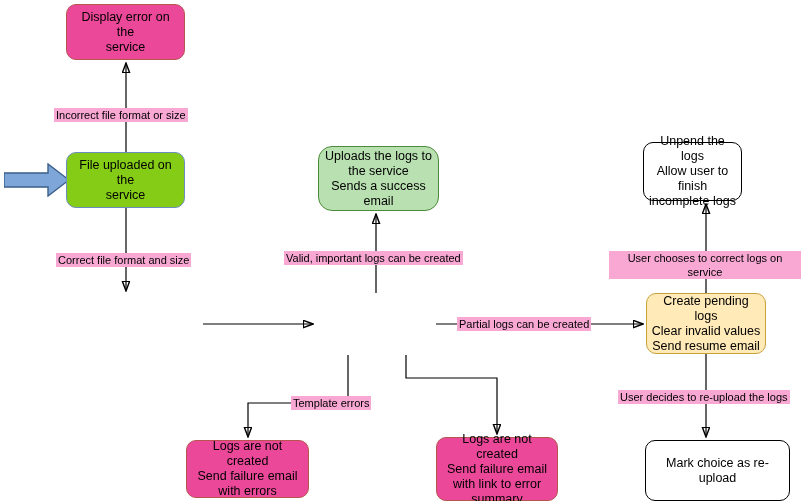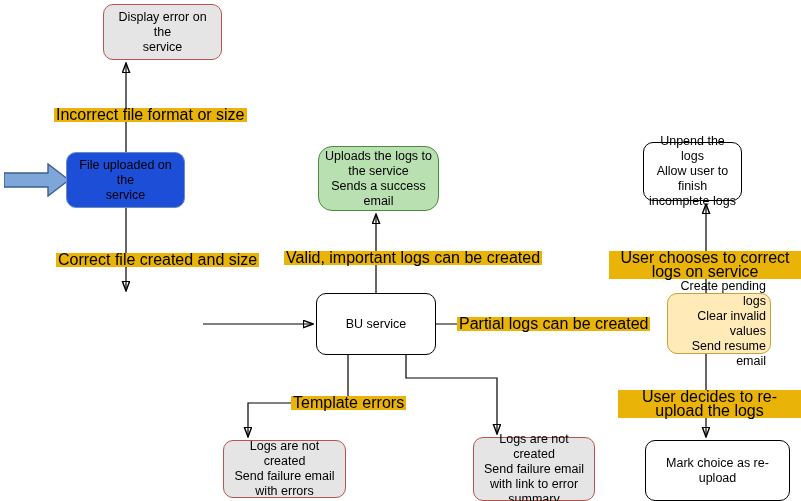--- a/index.html
+++ b/index.html
@@ -26,34 +26,34 @@
     align-items: center;
     justify-content: center;
     text-align: center;
     font-size: 12.5px;
     line-height: 15px;
     color: #000000;
     padding: 2px 4px;
     white-space: pre-line;
     background: #ffffff;
   }
-  .node.pink   { background: #e5e5e5; border-color: #b85450; margin-left: 37px; }
-  .node.blue   { background: #1d4ed8; border-color: #6c8ebf; }
+  .node.pink   { background: #ec4899; border-color: #b85450; }
+  .node.blue   { background: #84cc16; border-color: #6c8ebf; }
   .node.green  { background: #b9e0b0; border-color: #4d8b3c; }
   .node.yellow { background: #ffeab8; border-color: #c6a23a; }
   .node.plain  { background: #ffffff; border-color: #000000; }
 
   .edge-label {
     position: absolute;
-    font-size: 16px;
+    font-size: 11px;
     line-height: 14px;
     color: #000000;
     text-align: center;
     white-space: pre-line;
-    background: #eab308;
+    background: #f9a8d4;
     padding: 0 2px;
   }
   svg.wires {
     position: absolute;
     left: 0; top: 0;
     width: 801px;
     height: 501px;
     pointer-events: none;
   }
   svg.wires line, svg.wires polyline, svg.wires path {
@@ -115,25 +115,22 @@
 email</span>
   </div>
 
   <div class="node plain" style="left:643px; top:142px; width:99px; height:59px;">
     <span>Unpend the logs
 Allow user to finish
 incomplete logs</span>
   </div>
 
 
-  <div class="node plain" style="left:316px; top:293px; width:120px; height:62px;">
-    <span>BU service</span>
-  </div>
 
-  <div class="node yellow" style="left:667px; top:293px; width:104px; height:61px;text-align:right;">
+  <div class="node yellow" style="left:646px; top:293px; width:120px; height:61px;">
     <span>Create pending logs
 Clear invalid values
 Send resume email</span>
   </div>
 
   <div class="node pink" style="left:186px; top:440px; width:123px; height:58px;">
     <span>Logs are not created
 Send failure email
 with errors</span>
   </div>
@@ -145,21 +142,21 @@
 summary</span>
   </div>
 
   <div class="node plain" style="left:645px; top:440px; width:145px; height:61px;">
     <span>Mark choice as re-
 upload</span>
   </div>
 
   <div class="edge-label" style="left:54px; top:108px;">Incorrect file format or size</div>
 
-  <div class="edge-label" style="left:56px; top:253px;">Correct file created and size</div>
+  <div class="edge-label" style="left:56px; top:253px;">Correct file format and size</div>
 
   <div class="edge-label" style="left:284px; top:251px;">Valid, important logs can be created</div>
 
   <div class="edge-label" style="left:609px; top:251px;">User chooses to correct logs on service</div>
 
   <div class="edge-label" style="left:457px; top:317px;">Partial logs can be created</div>
 
   <div class="edge-label" style="left:291px; top:396px;">Template errors</div>
 
 

